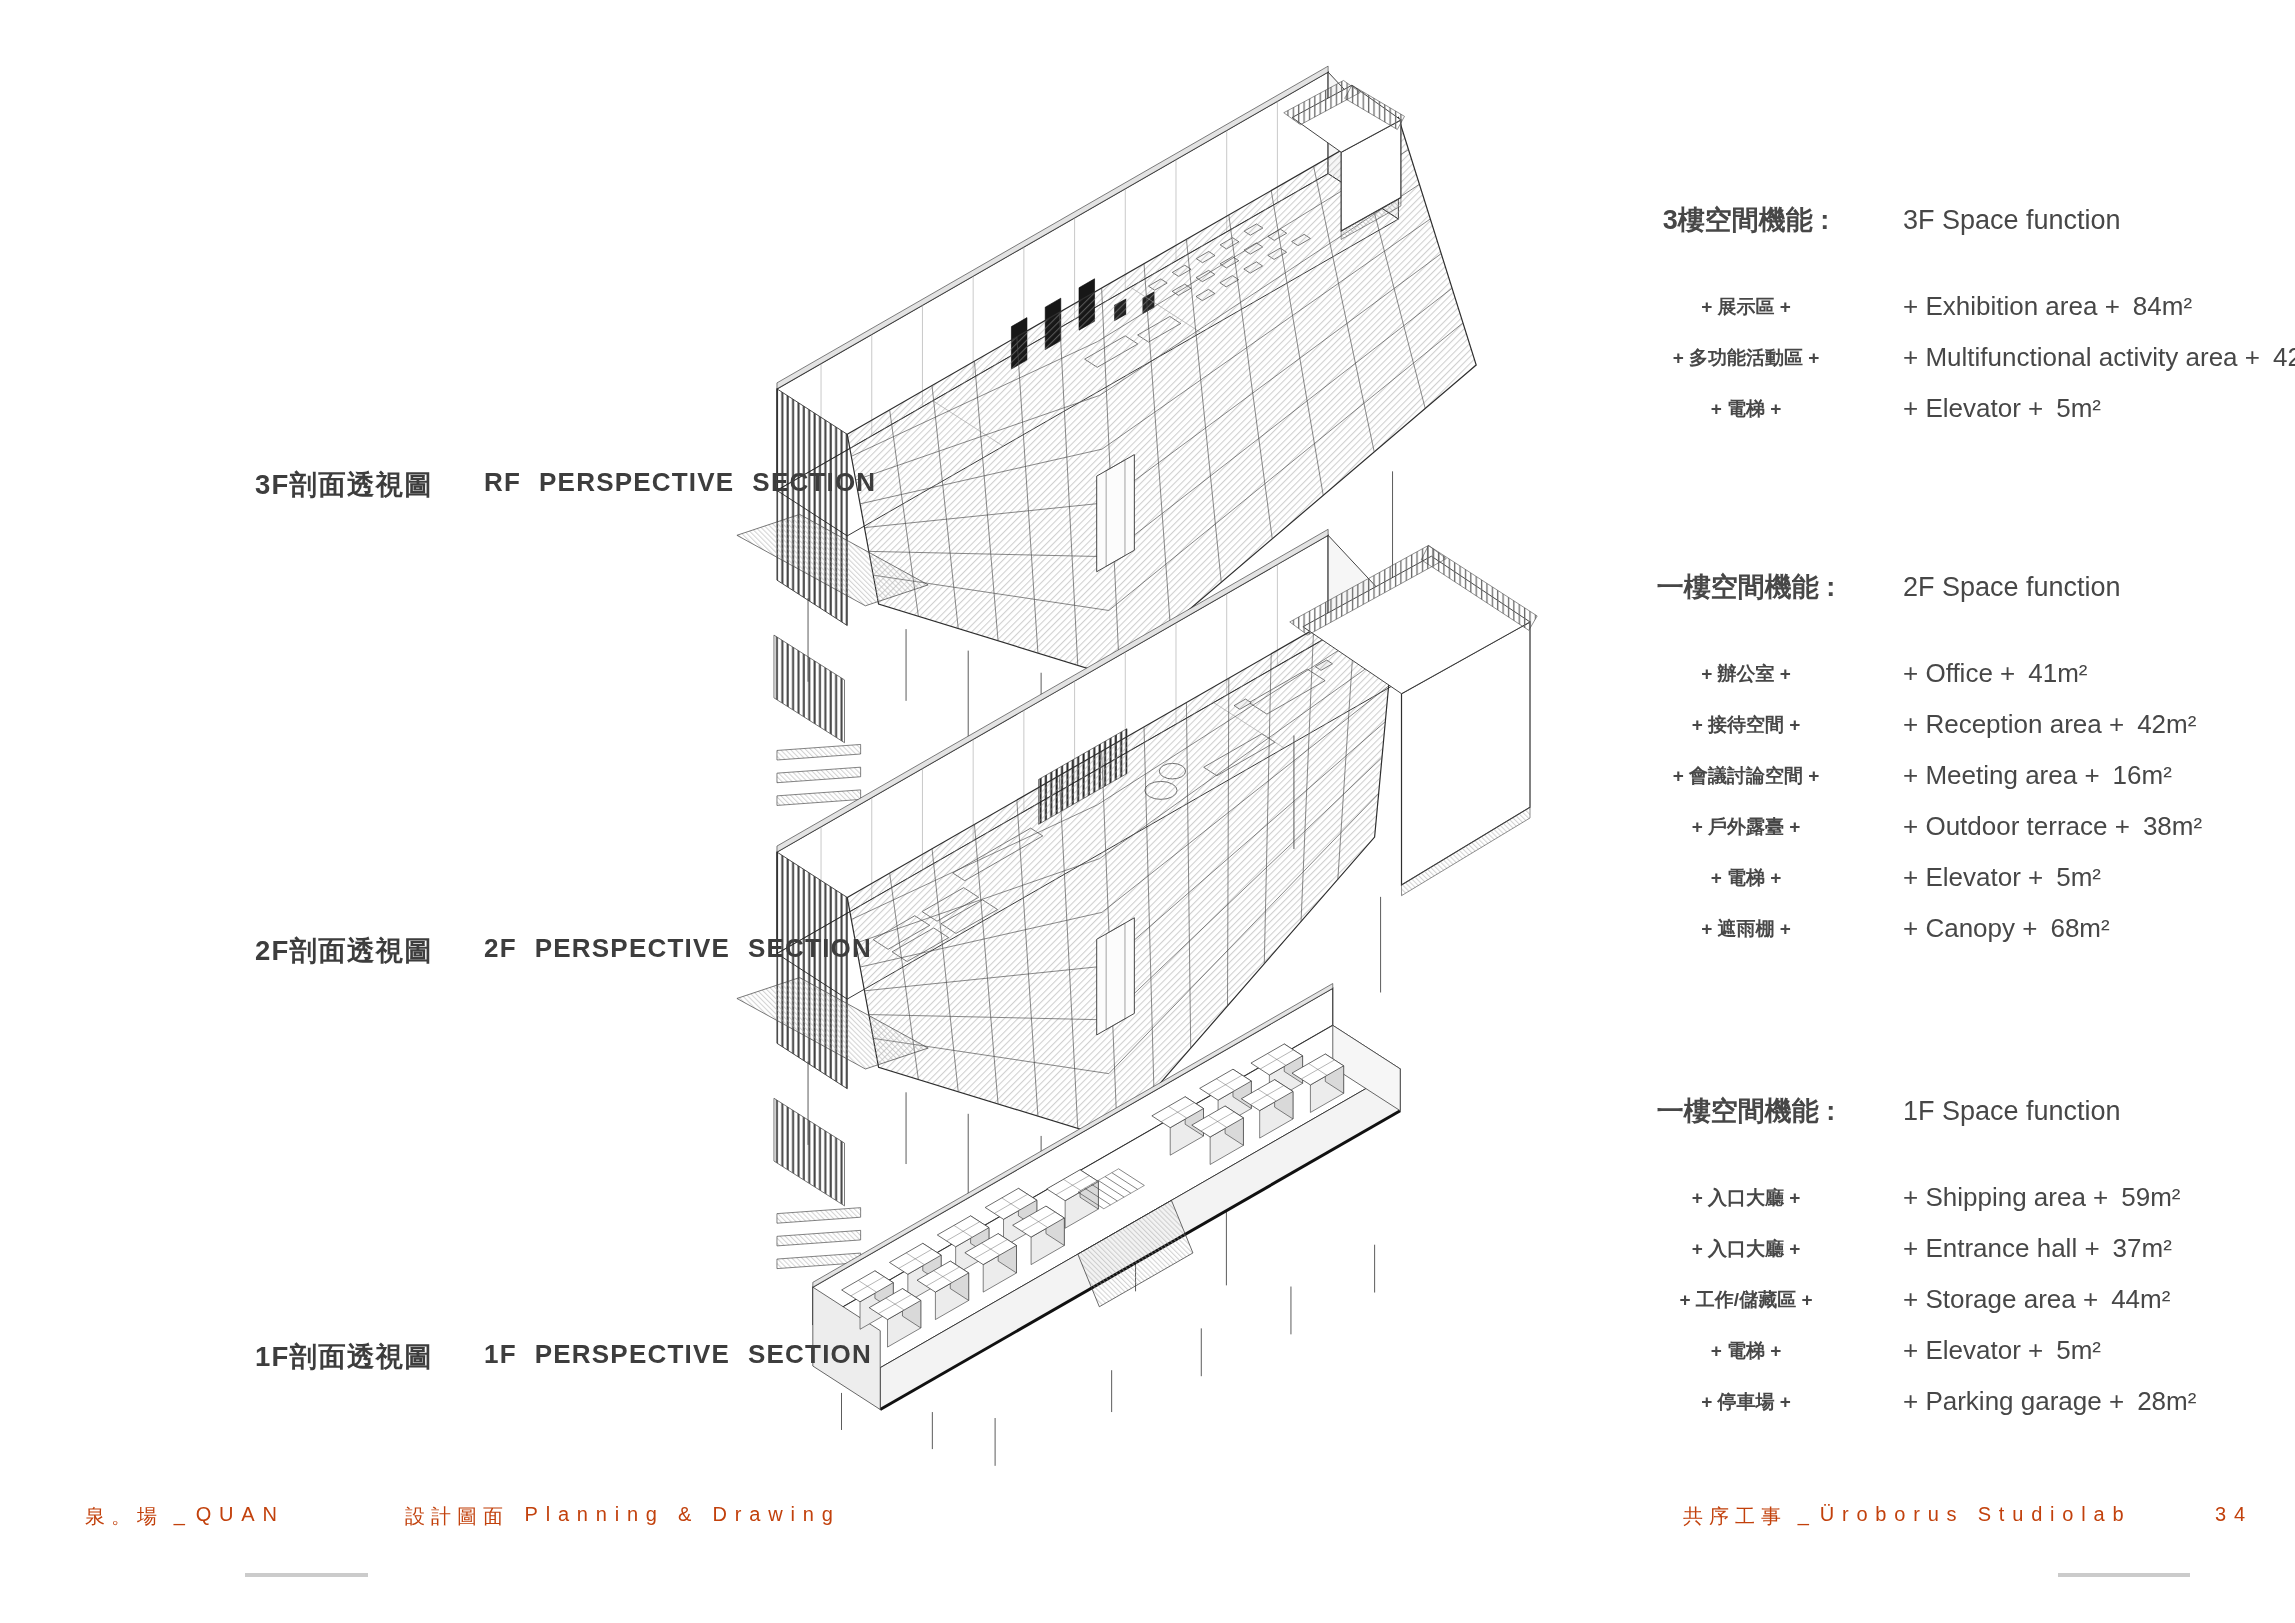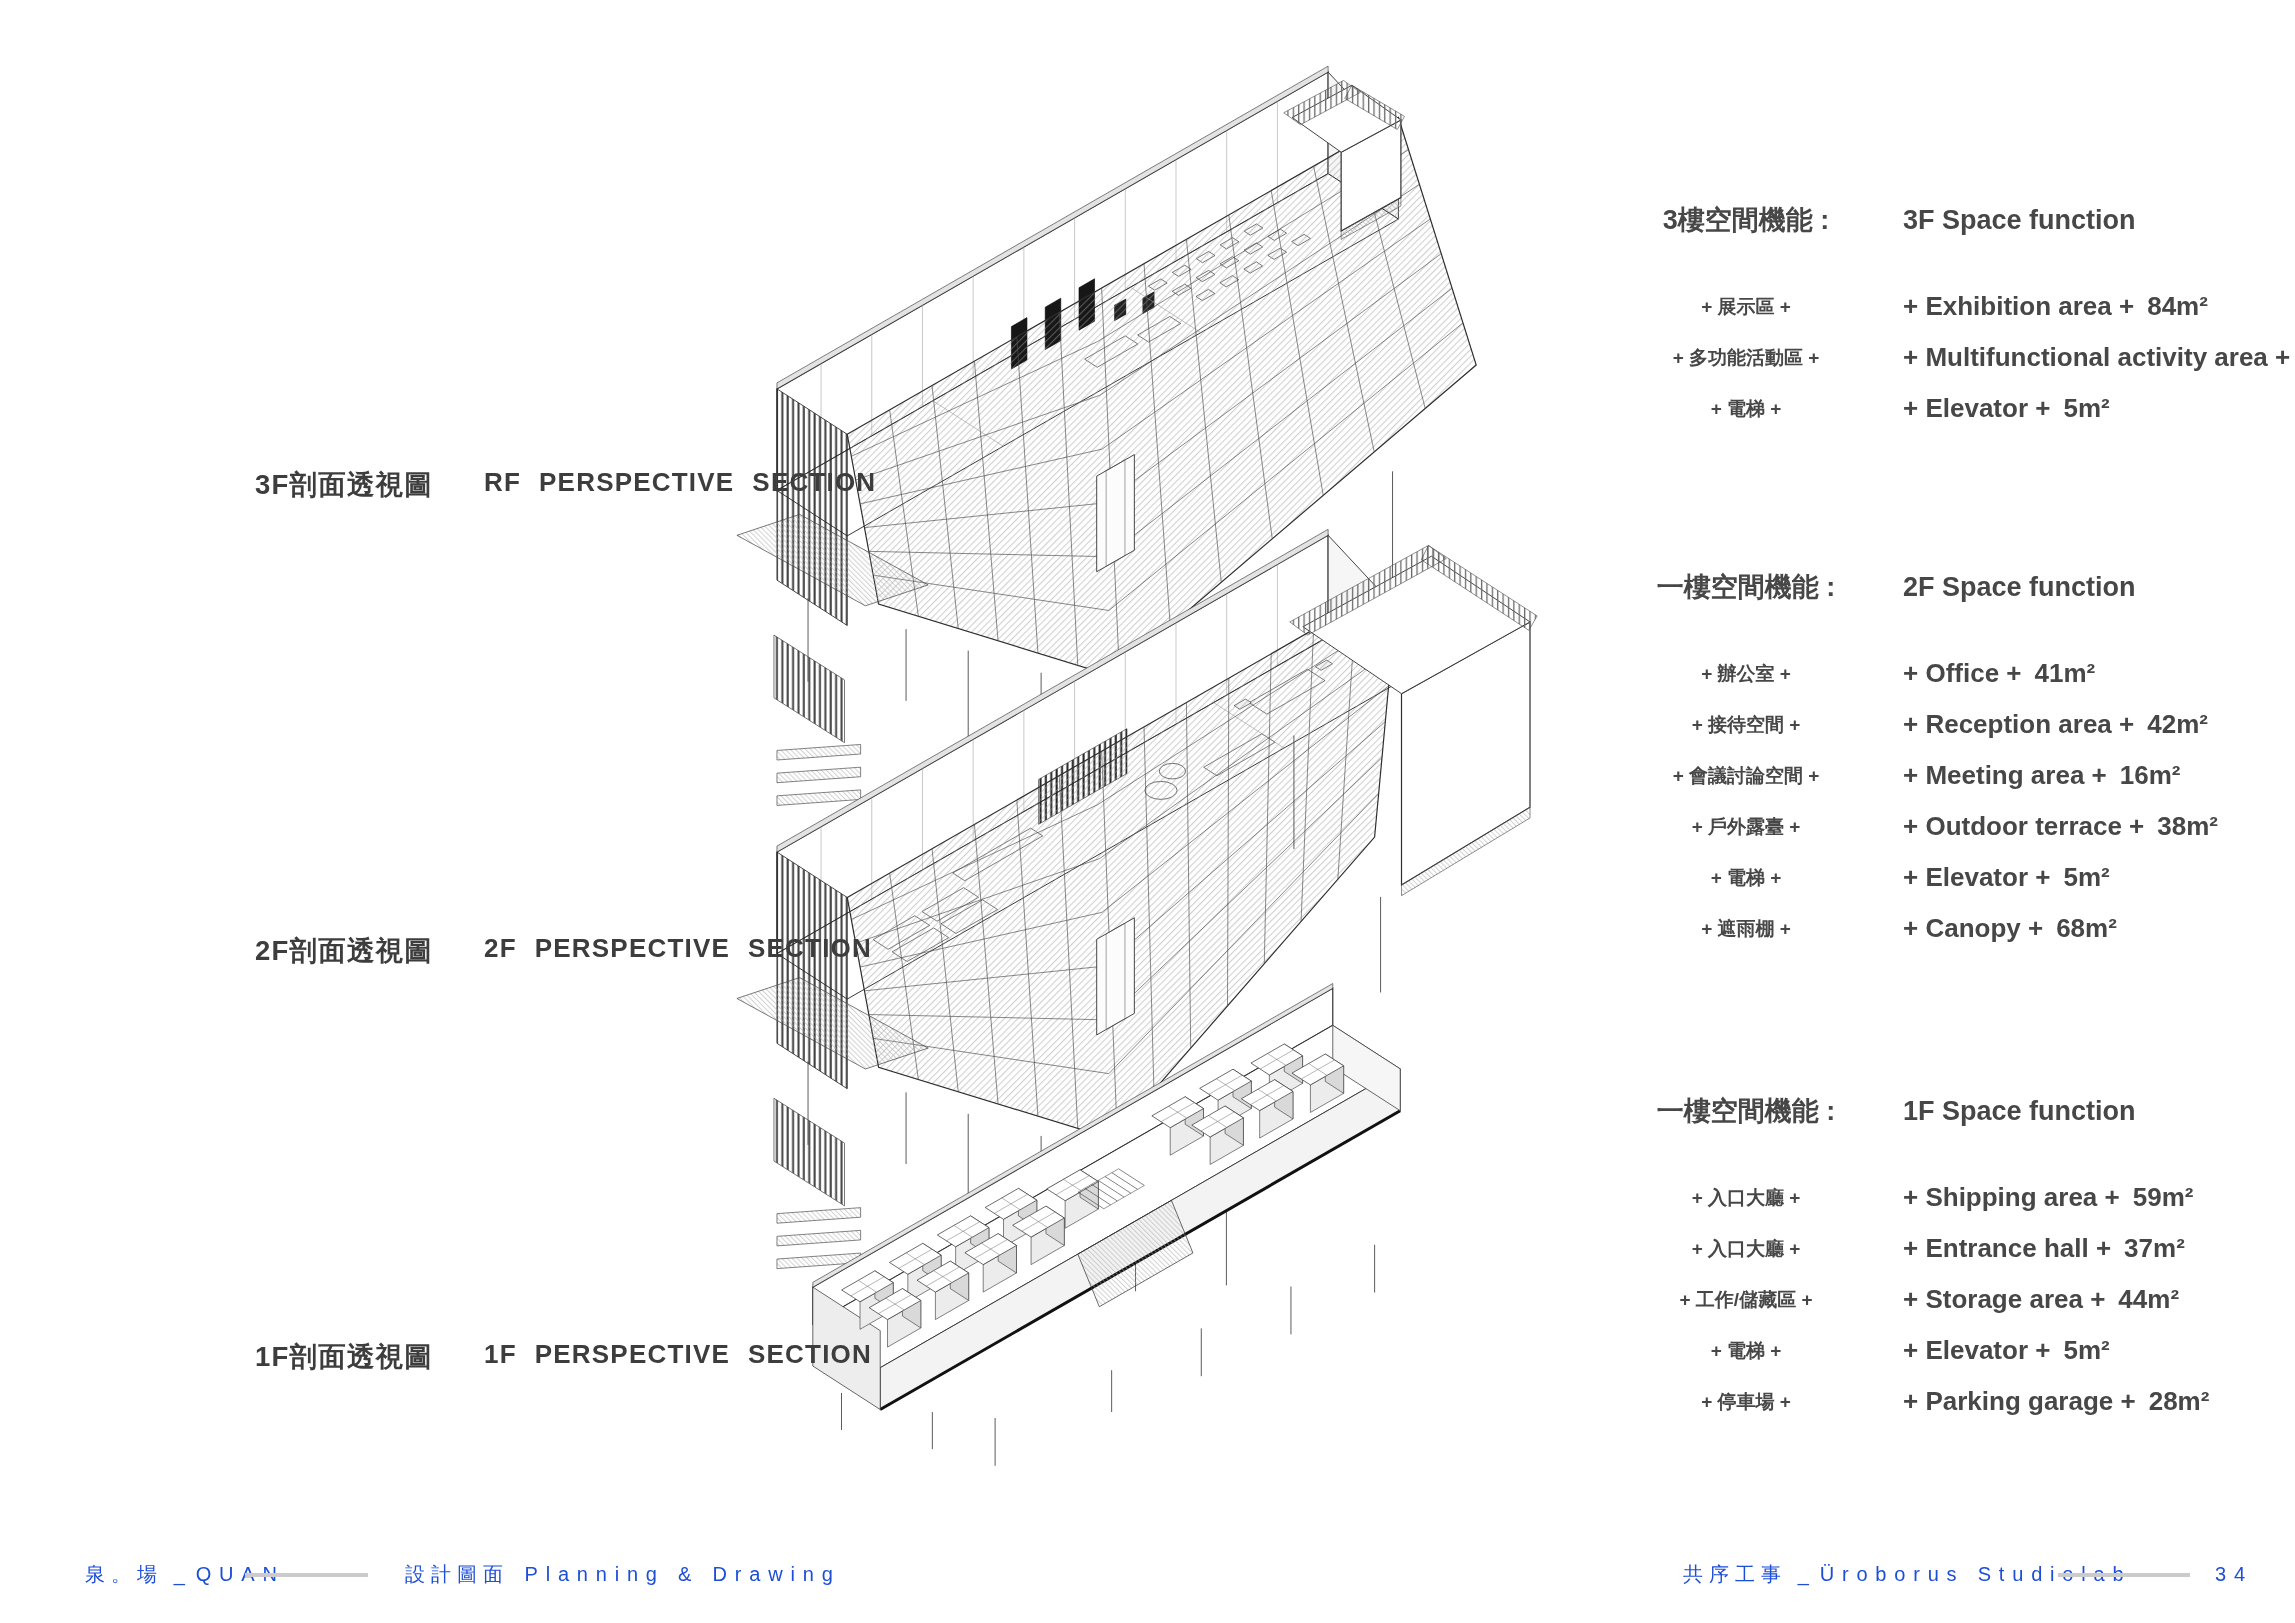--- a/index.html
+++ b/index.html
@@ -13,27 +13,27 @@
   .dlabel .lcn{font-size:27.5px;letter-spacing:1.2px;}
   .dlabel .len{font-size:26px;margin-left:51px;letter-spacing:1.2px;word-spacing:9.6px;}
 
   
   .spec{position:absolute;left:1589px;width:777px;text-align:center;}
   .spec .row{display:flex;align-items:center;}
   .spec .row.title{height:32px;}
   .spec .spacer{height:45px;}
   .spec .row.item{height:51px;}
   .spec .cn{width:314px;font-size:19px;font-weight:700;white-space:nowrap;}
-  .spec .en{font-size:26px;font-weight:700;white-space:nowrap;}
+  .spec .en{font-size:26px;font-weight:400;white-space:nowrap;}
   .spec .title .cn,.spec .title .en{font-size:27px;}
   .spec .area{margin-left:13px;}
 
   
-  .fitem{position:absolute;top:1561px;height:26px;display:flex;align-items:center;
-         color:#1d4ed8;font-size:20px;white-space:nowrap;}
+  .fitem{position:absolute;top:1503px;height:26px;display:flex;
+         color:#c2410c;font-size:20px;white-space:nowrap;}
   .fcjk{letter-spacing:6px;}
   .flat{letter-spacing:7.8px;}
   .fsep{margin:0 10.8px;letter-spacing:0;}
   .fgap{margin-left:15.5px;}
   .fline{position:absolute;top:1573px;height:4.2px;background:#cbcbcb;}
 </style>
 </head>
 <body>
 
 <svg id="drawings" viewBox="0 0 3840 2716">

